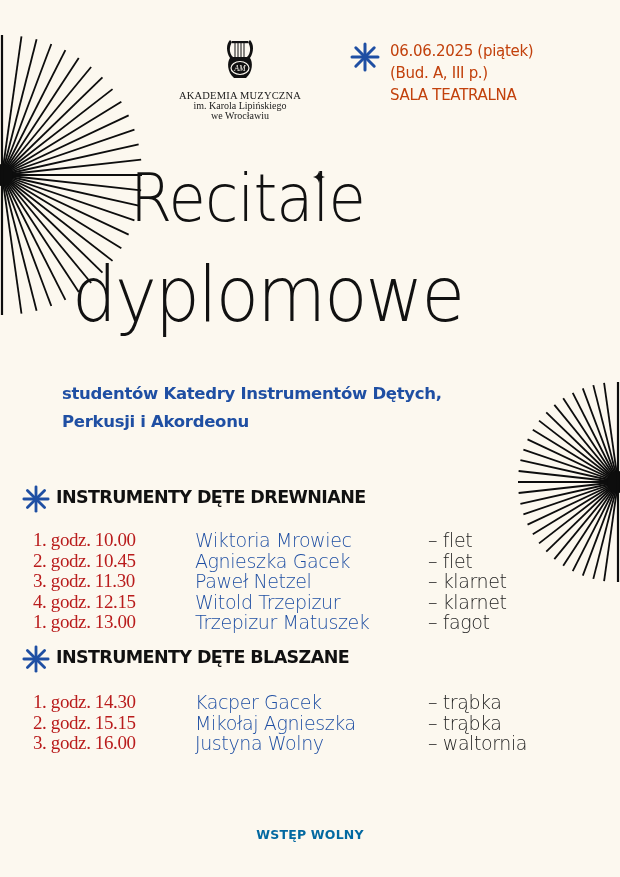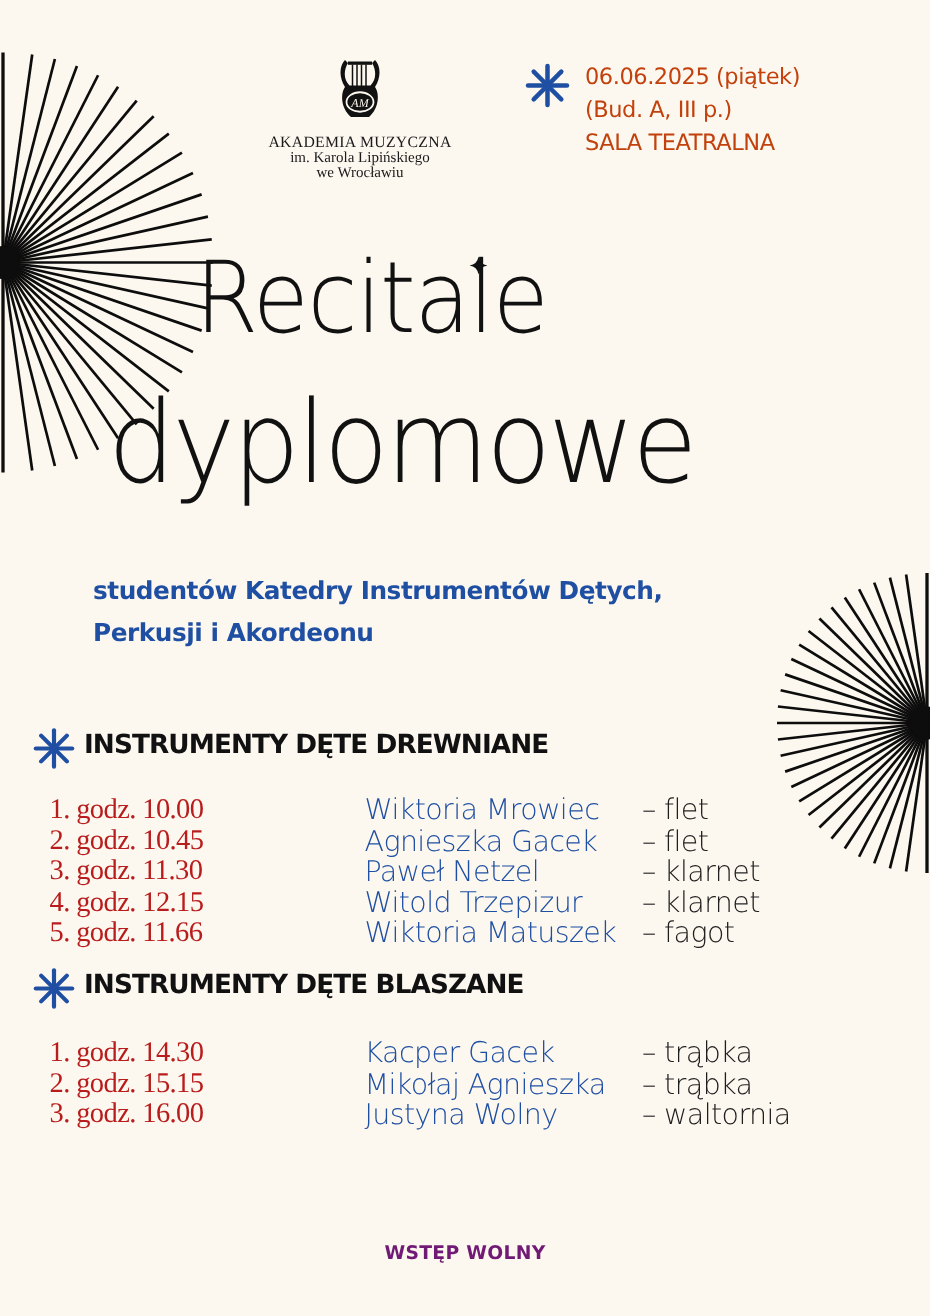--- a/index.html
+++ b/index.html
@@ -30,24 +30,24 @@
     .title2 { left:72px; top:250px; font-size:76px; transform:scaleX(0.93); transform-origin:left top; letter-spacing:-2px; }
 
     .subtitle { left:62px; top:380px; font-family:"DejaVu Sans", sans-serif; font-weight:bold; font-size:16.5px; line-height:28px; color:#1f4fa3; letter-spacing:-0.3px; }
 
     .section-head { left:22px; font-family:"DejaVu Sans", sans-serif; font-weight:bold; font-size:17.5px; letter-spacing:-0.6px; color:#111; white-space:nowrap; }
     .section-head .txt { margin-left:34px; }
 
     .rows { left:33px; }
     .row { position:relative; height:20.5px; font-size:19px; line-height:20px; white-space:nowrap; font-family:"DejaVu Sans", sans-serif; font-weight:300; letter-spacing:-0.4px; }
     .row .time { position:absolute; left:0; color:#b91c1c;font-family:Liberation Serif, serif; }
-    .row .name { position:absolute; left:162px; color:#1f4fa3;margin-left:48px; }
+    .row .name { position:absolute; left:162px; color:#1f4fa3; }
     .row .instr { position:absolute; left:395px; color:#1e1e1e; }
 
-    .footer { left:0; width:620px; top:827px; text-align:center; font-family:"DejaVu Sans", sans-serif; font-weight:bold; font-size:12.5px; color:#701a75; letter-spacing:0.2px; }
+    .footer { left:0; width:620px; top:827px; text-align:center; font-family:"DejaVu Sans", sans-serif; font-weight:bold; font-size:12.5px; color:#0369a1; letter-spacing:0.2px; }
   </style>
 </head>
 <body>
 
 <svg class="burst" id="burst-left" style="left:0;top:0;" width="620" height="877">
     <line x1="2" y1="175" x2="21.484234134409196" y2="36.36247037618017" stroke="#0d0d0d" stroke-width="1.8"></line>
     <line x1="2" y1="175" x2="36.59807494719374" y2="39.34244138291311" stroke="#0d0d0d" stroke-width="1.8"></line>
     <line x1="2" y1="175" x2="51.29301707629051" y2="43.96489604874375" stroke="#0d0d0d" stroke-width="1.8"></line>
     <line x1="2" y1="175" x2="65.39114045174921" y2="50.17386767096161" stroke="#0d0d0d" stroke-width="1.8"></line>
     <line x1="2" y1="175" x2="78.72175102965379" y2="57.89418067856825" stroke="#0d0d0d" stroke-width="1.8"></line>
@@ -177,22 +177,22 @@
     <span class="time">3. godz. 11.30</span>
     <span class="name">Paweł Netzel</span>
     <span class="instr">– klarnet</span>
   </div>
   <div class="row">
     <span class="time">4. godz. 12.15</span>
     <span class="name">Witold Trzepizur</span>
     <span class="instr">– klarnet</span>
   </div>
   <div class="row">
-    <span class="time">5. godz. 11.66</span>
-    <span class="name">Wiktoria Matuszek</span>
+    <span class="time">1. godz. 13.00</span>
+    <span class="name">Trzepizur Matuszek</span>
     <span class="instr">– fagot</span>
   </div>
 </div>
 
 <div class="abs section-head" style="top:647px;">
   <svg class="asterisk" style="left:0;top:-2px;" width="28" height="28" viewBox="-15 -15 30 30">
     <g stroke="#1f4fa3" stroke-width="3" stroke-linecap="round">
       <line x1="0" y1="-13" x2="0" y2="13"></line>
       <line x1="-13" y1="0" x2="13" y2="0"></line>
       <line x1="-9.2" y1="-9.2" x2="9.2" y2="9.2"></line>

